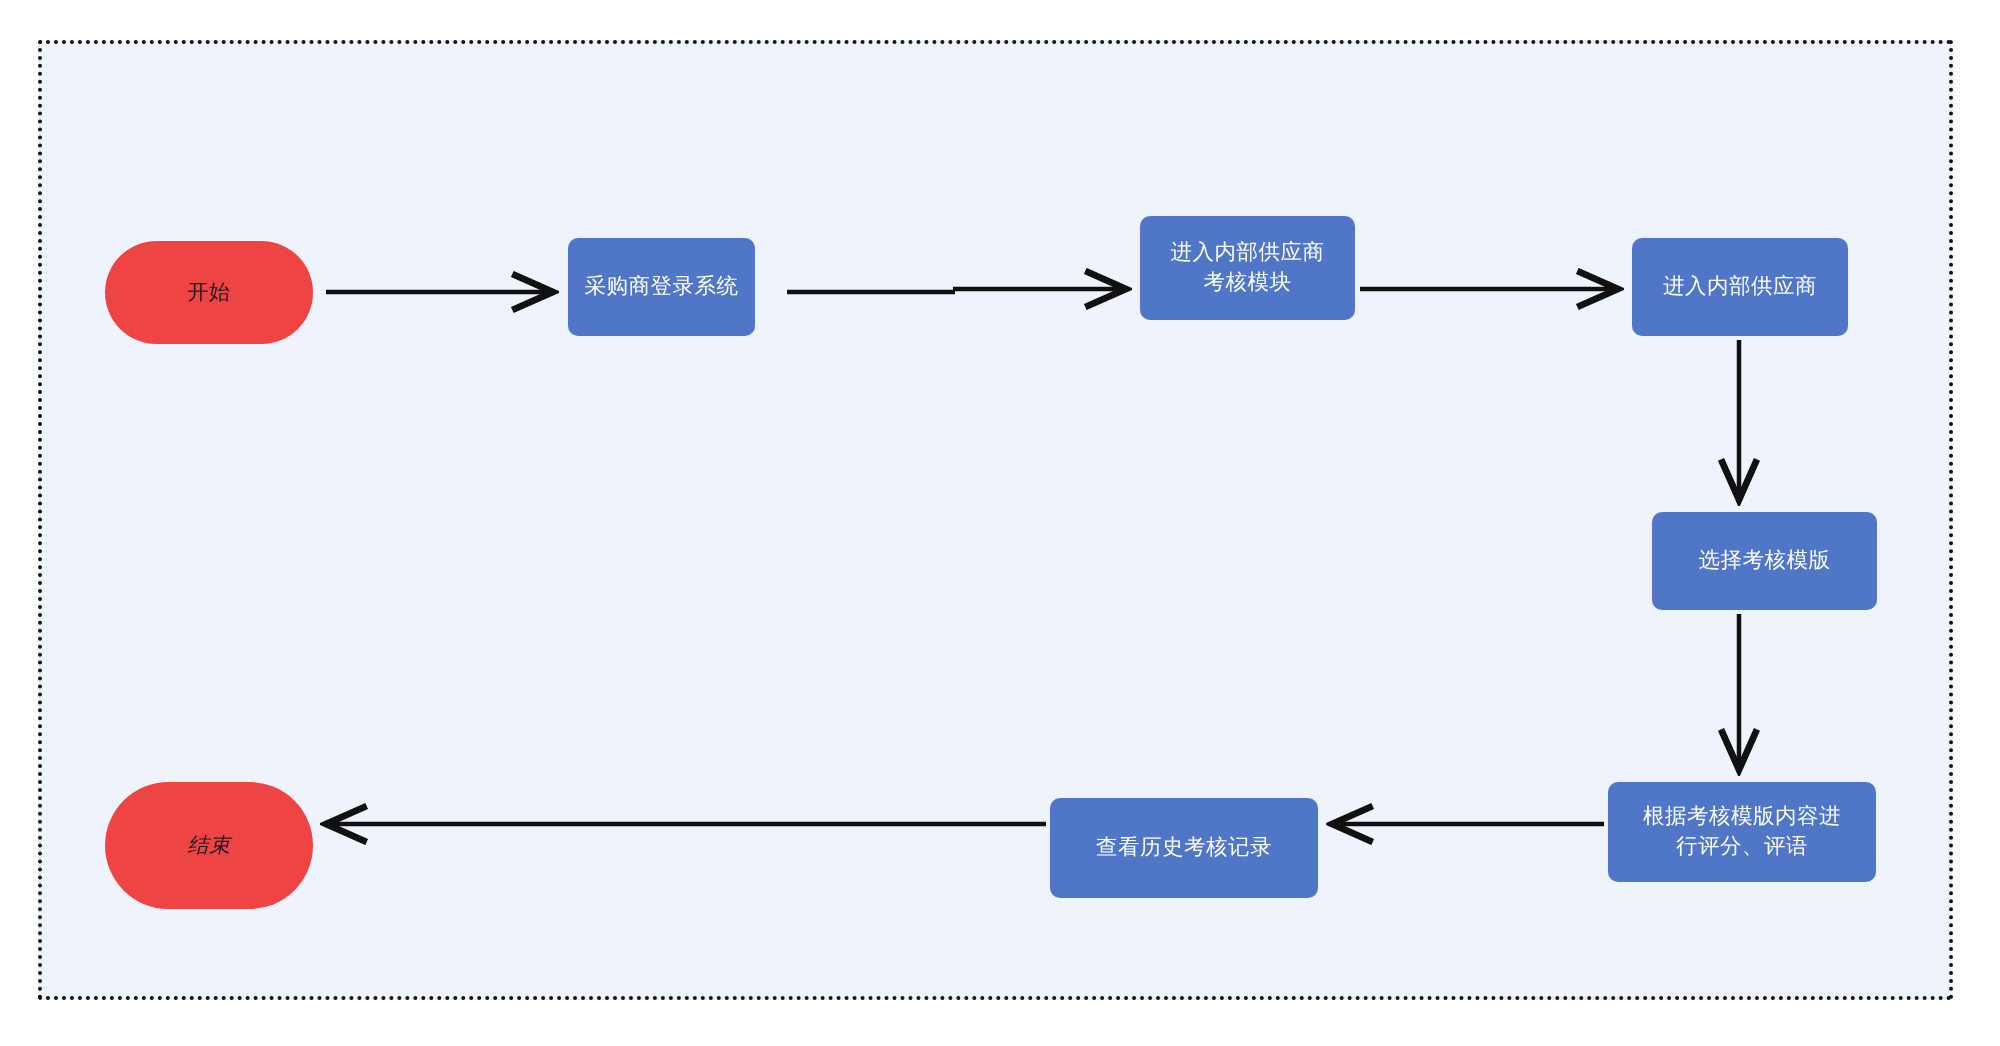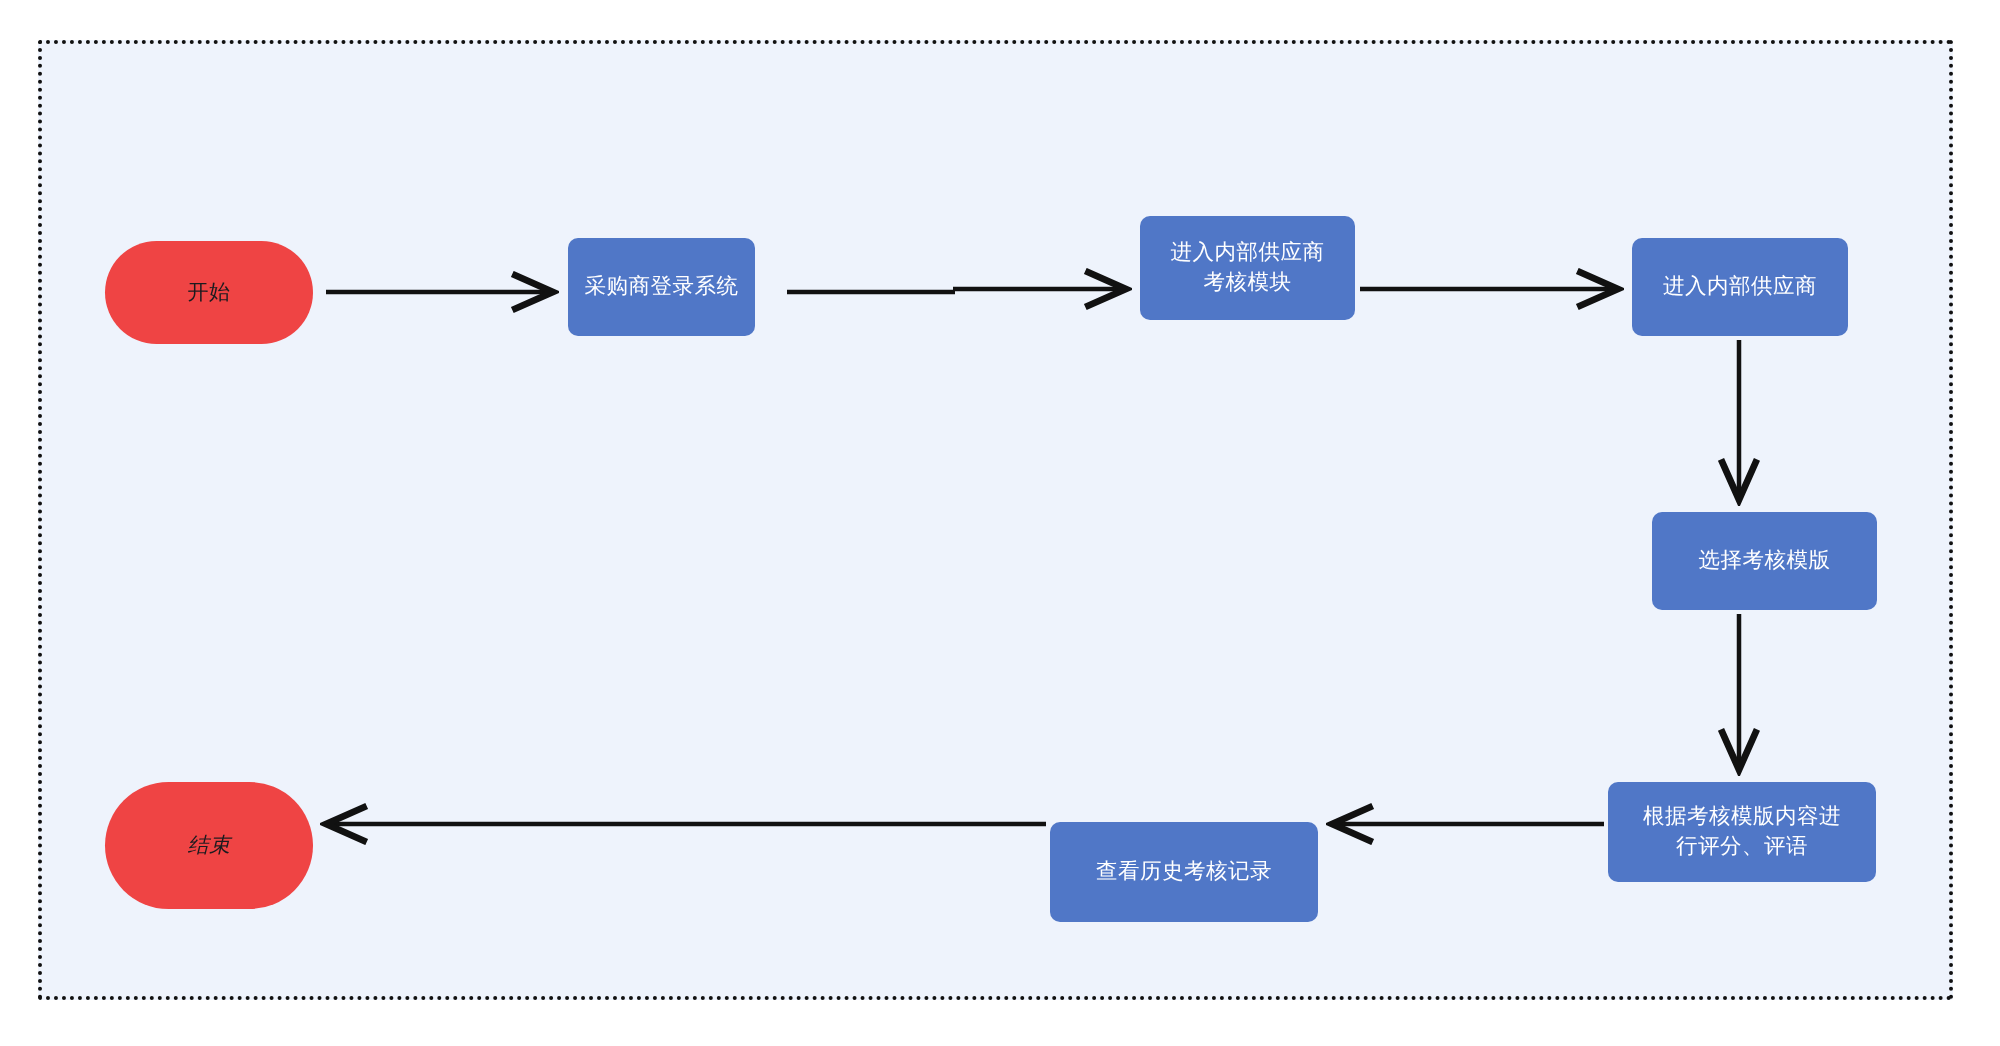--- a/index.html
+++ b/index.html
@@ -64,21 +64,21 @@
     padding: 4px 10px;
   }
 
   
   #node-start        { left: 105px;  top: 241px; width: 208px; height: 103px; }
   #node-login        { left: 568px;  top: 238px; width: 187px; height: 98px;  }
   #node-enter-module { left: 1140px; top: 216px; width: 215px; height: 104px; }
   #node-custom-tpl   { left: 1632px; top: 238px; width: 216px; height: 98px;  }
   #node-select-tpl   { left: 1632px; top: 512px; width: 225px; height: 98px; margin-left: 20px;  }
   #node-score        { left: 1608px; top: 782px; width: 268px; height: 100px; }
-  #node-history      { left: 1050px; top: 822px; width: 268px; height: 100px; }
+  #node-history      { left: 1050px; top: 798px; width: 268px; height: 100px; }
   #node-end          { left: 105px;  top: 782px; width: 208px; height: 127px; font-style: italic; }
 </style>
 </head>
 <body>
 
 <div id="flow-canvas"></div>
 
 <svg id="flow-svg" viewBox="0 0 2000 1046" xmlns="http://www.w3.org/2000/svg">
   <defs>
     <marker id="arrow-head" markerWidth="11" markerHeight="11" refX="9.2" refY="4.6" orient="auto" markerUnits="strokeWidth">

